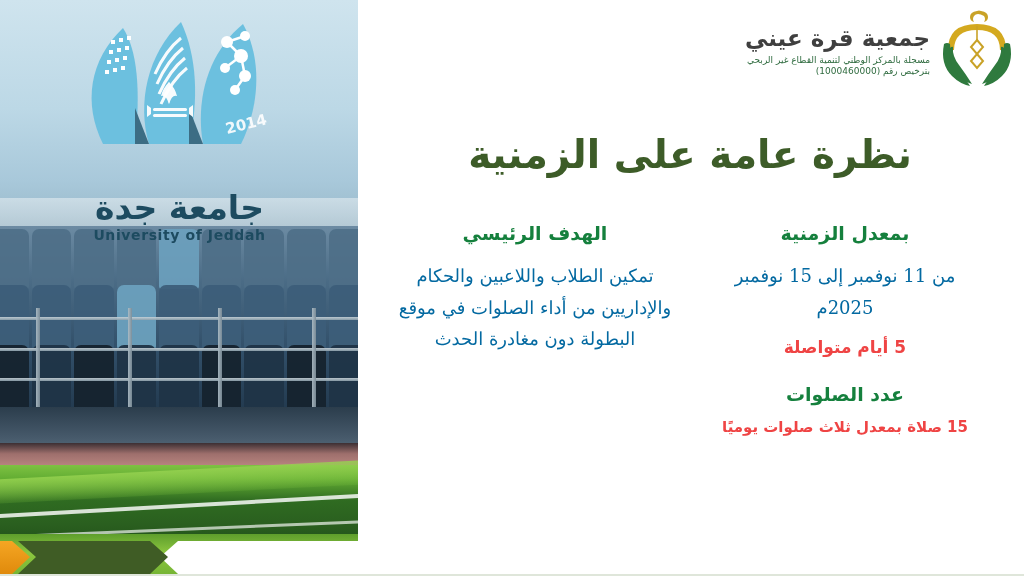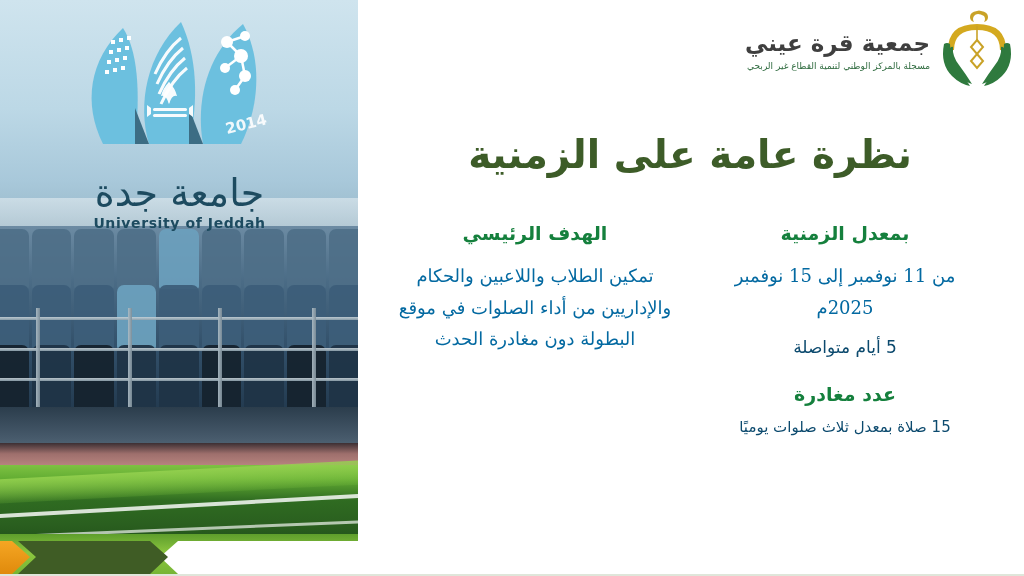--- a/index.html
+++ b/index.html
@@ -127,25 +127,25 @@
   .uoj-logo {
     position: absolute;
     left: 62px;
     top: 12px;
     width: 235px;
     text-align: center;
   }
   .uoj-mark { position: relative; width: 210px; height: 160px; margin: 0 auto; }
   .uoj-name-ar {
     font-family: "DejaVu Sans", sans-serif;
-    font-size: 38px;
-    font-weight: 400;
+    font-size: 33px;
+    font-weight: 700;
     color: #1d4b60;
     line-height: 1.05;
-    margin-top: 2px;
+    margin-top: 19px;
     letter-spacing: 1px;
   }
   .uoj-name-en {
     font-family: "DejaVu Sans", sans-serif;
     font-size: 14px;
     font-weight: 700;
     color: #1d4b60;
     letter-spacing: .6px;
     margin-top: 1px;
   }
@@ -283,22 +283,22 @@
   }
   .col-body {
     font-family: "DejaVu Serif", "Liberation Serif", serif;
     font-size: 18px;
     color: #0369a1;
     line-height: 1.75;
   }
   .col-strong {
     font-family: "DejaVu Sans", sans-serif;
     font-size: 17px;
-    font-weight: 400;
-    color: #0c4a6e;
+    font-weight: 700;
+    color: #ef4444;
     margin-top: 14px;
   }
   .subsection { margin-top: 26px; }
   .subsection .col-head { margin-bottom: 13px; }
   .subsection .col-strong { font-size: 15px; margin-top: 0; }
 </style>
 </head>
 <body>
 
 <div class="slide">
@@ -426,20 +426,21 @@
       </div>
       <div class="uoj-name-ar">جامعة جدة</div>
       <div class="uoj-name-en">University of Jeddah</div>
     </div>
   </div>
 
   <div class="assoc-logo">
     <div class="assoc-text">
       <div class="assoc-ar">جمعية قرة عيني</div>
       <div class="assoc-sub1">مسجلة بالمركز الوطني لتنمية القطاع غير الربحي</div>
+      <div class="assoc-sub2">بترخيص رقم (1000460000)</div>
     </div>
     <div>
       <svg width="78" height="82" viewBox="0 0 78 82" xmlns="http://www.w3.org/2000/svg">
 
         <path d="M39 3 q-7 1 -7 6 q0 4 4 5 q-2 -3 0 -6 q3 -4 10 0 q2 3 0 6 q4 -1 4 -5 q0 -5 -7 -6 q-2 -1 -4 0z" fill="#c9a227"></path>
 
         <path d="M10 42 q0 -26 29 -26 q29 0 29 26 l-6 0 q0 -20 -23 -20 q-23 0 -23 20 z" fill="#d4a91f"></path>
 
         <line x1="39" y1="18" x2="39" y2="32" stroke="#c9a227" stroke-width="1.6"></line>
 
@@ -460,21 +461,21 @@
     <div class="main-title">نظرة عامة على الزمنية</div>
 
     <div class="columns">
 
       <div class="col">
         <div class="col-head">بمعدل الزمنية</div>
         <div class="col-body">من 11 نوفمبر إلى 15 نوفمبر 2025م</div>
         <div class="col-strong">5 أيام متواصلة</div>
 
         <div class="subsection">
-          <div class="col-head">عدد مغادرة</div>
+          <div class="col-head">عدد الصلوات</div>
           <div class="col-strong">15 صلاة بمعدل ثلاث صلوات يوميًا</div>
         </div>
       </div>
 
       <div class="col">
         <div class="col-head">الهدف الرئيسي</div>
         <div class="col-body">تمكين الطلاب واللاعبين والحكام والإداريين من أداء الصلوات في موقع البطولة دون مغادرة الحدث</div>
       </div>
 
     </div>

